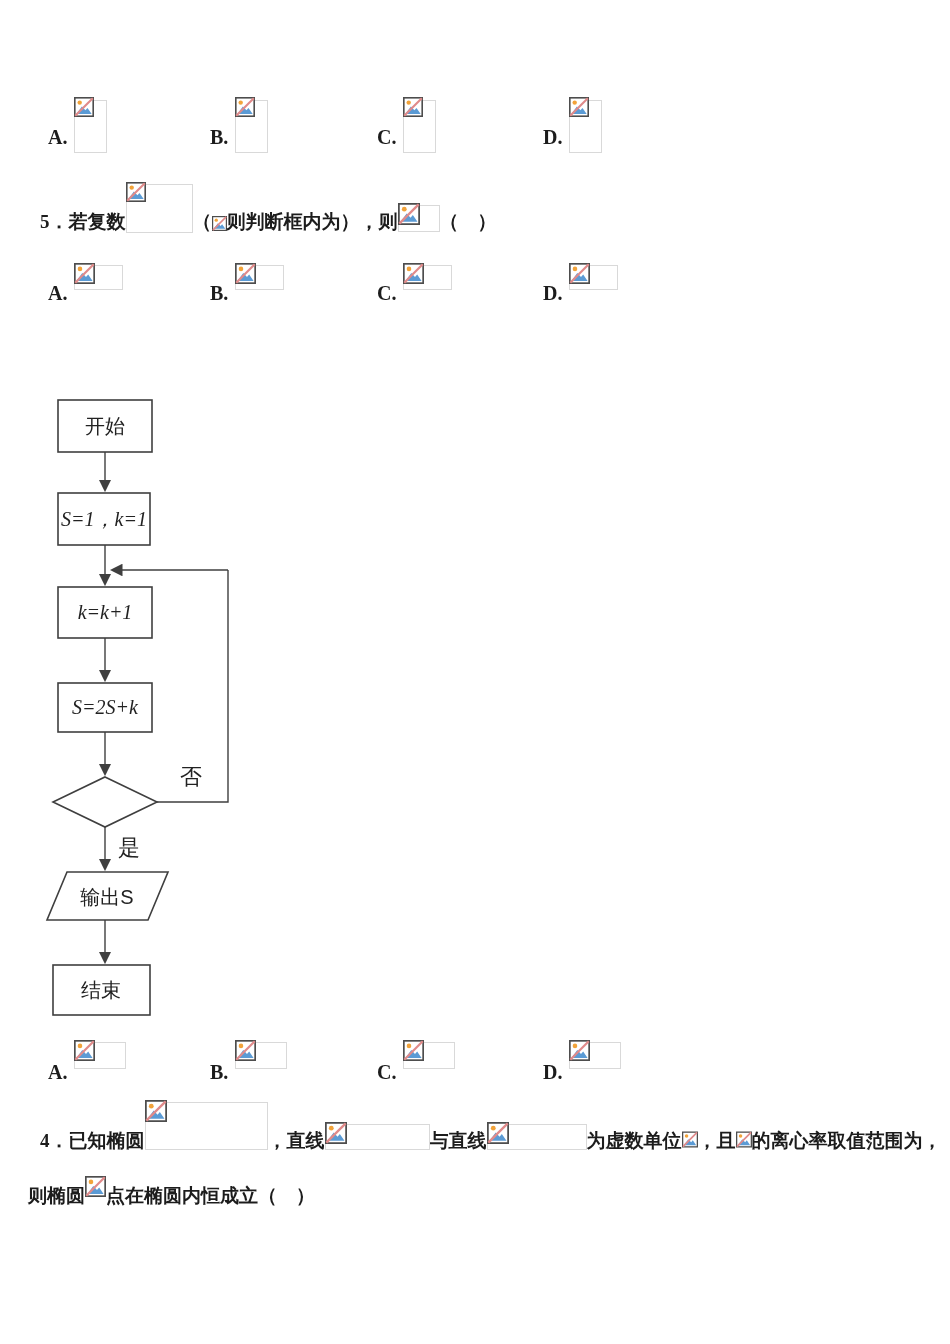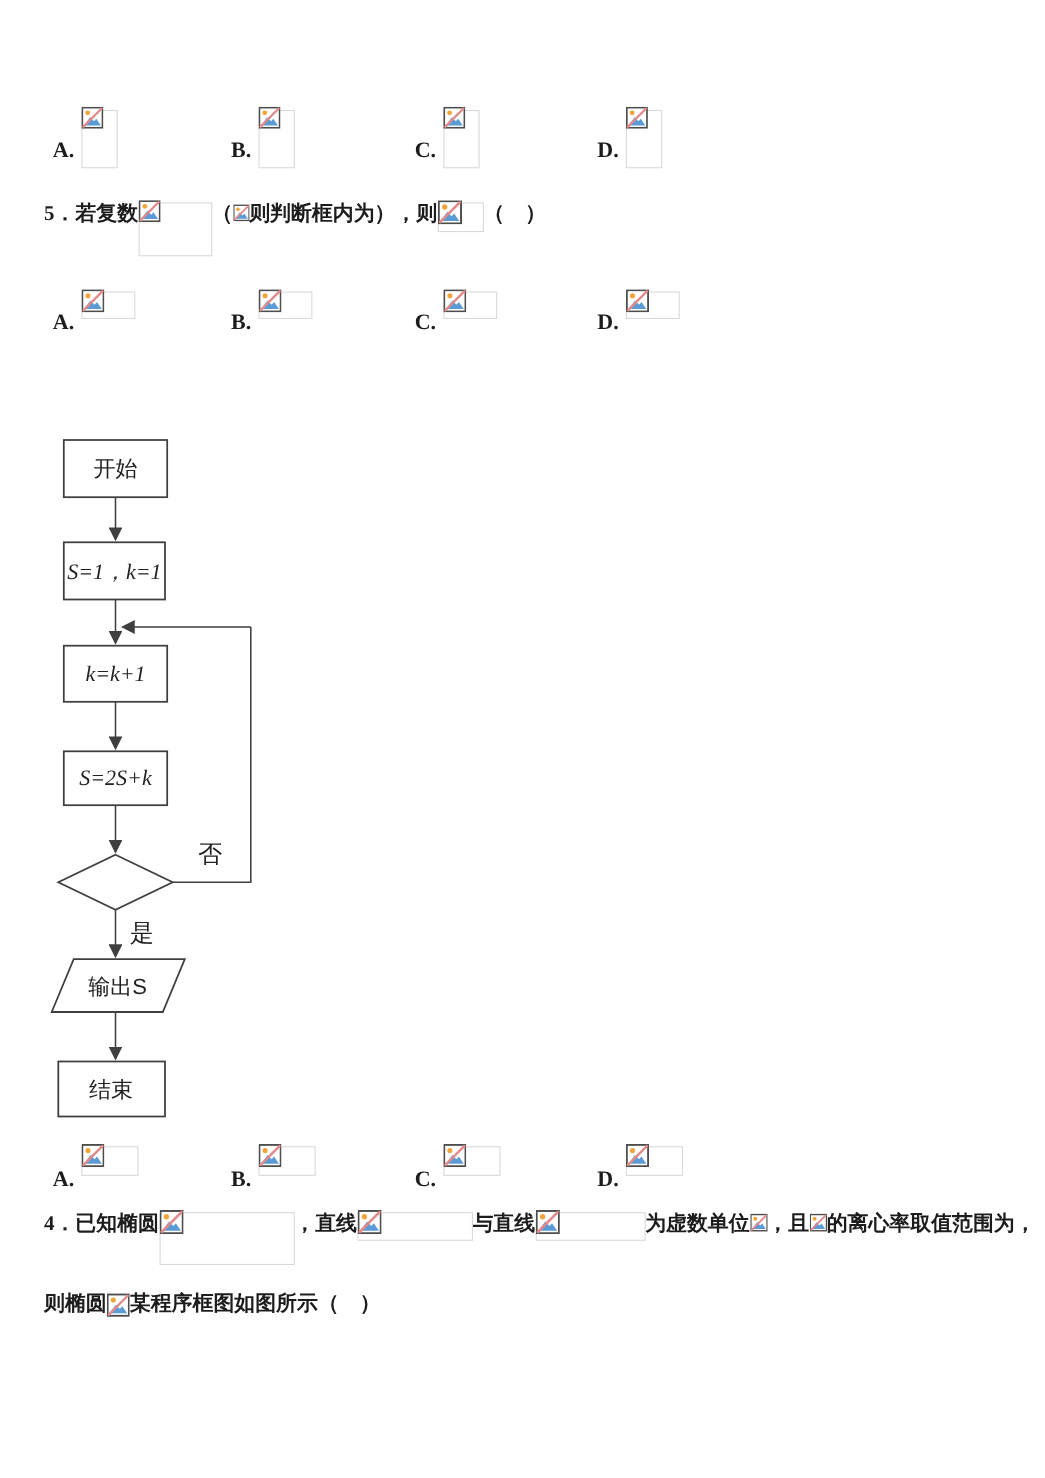--- a/index.html
+++ b/index.html
@@ -1,21 +1,21 @@
 <!DOCTYPE html>
 <html><head>
 <meta charset="utf-8">
 <style>
   html,body { margin:0; padding:0; background:#ffffff; }
   #page {
     position:relative; width:950px; height:1344px; background:#ffffff;
     font-family:"Liberation Serif", serif; color:#1c1c1c; overflow:hidden;
   }
   .abs { position:absolute; }
-  .line { display:flex; align-items:flex-start; }
+  .line { display:flex; align-items:flex-end; }
   .btxt { font-weight:bold; font-size:19px; line-height:1.18; white-space:pre; }
   .optlabel { font-weight:bold; font-size:20px; line-height:1; white-space:pre; }
 
   
   .ph { position:relative; display:inline-block; background:#ffffff;
         border:1px solid #d9d9d9; box-sizing:border-box; flex-shrink:0; }
   .ph > svg { position:absolute; top:-3px; left:-1px; }
   .ph-r1 > svg { top:-4px; left:-1px; }
   .bi { display:block; }
 
@@ -222,21 +222,21 @@
     <svg class="bi" width="16" height="19" style="flex-shrink:0; margin-bottom:3px">
         <use href="#bimg"></use>
       </svg>
     <span class="btxt">，且</span>
     <svg class="bi" width="16" height="19" style="flex-shrink:0; margin-bottom:3px">
         <use href="#bimg"></use>
       </svg>
     <span class="btxt">的离心率取值范围为，</span>
   </div>
 
-  <div class="line abs" style="left:40px; top:1175px; height:32px">
+  <div class="line abs" style="left:28px; top:1175px; height:32px">
     <span class="btxt">则椭圆</span>
     <svg class="bi" width="21" height="23" style="flex-shrink:0; margin-bottom:9px">
         <use href="#bimg"></use>
       </svg>
-    <span class="btxt">某程序框图如图所示（　）</span>
+    <span class="btxt">点在椭圆内恒成立（　）</span>
   </div>
 
 </div>
 
 </body></html>

